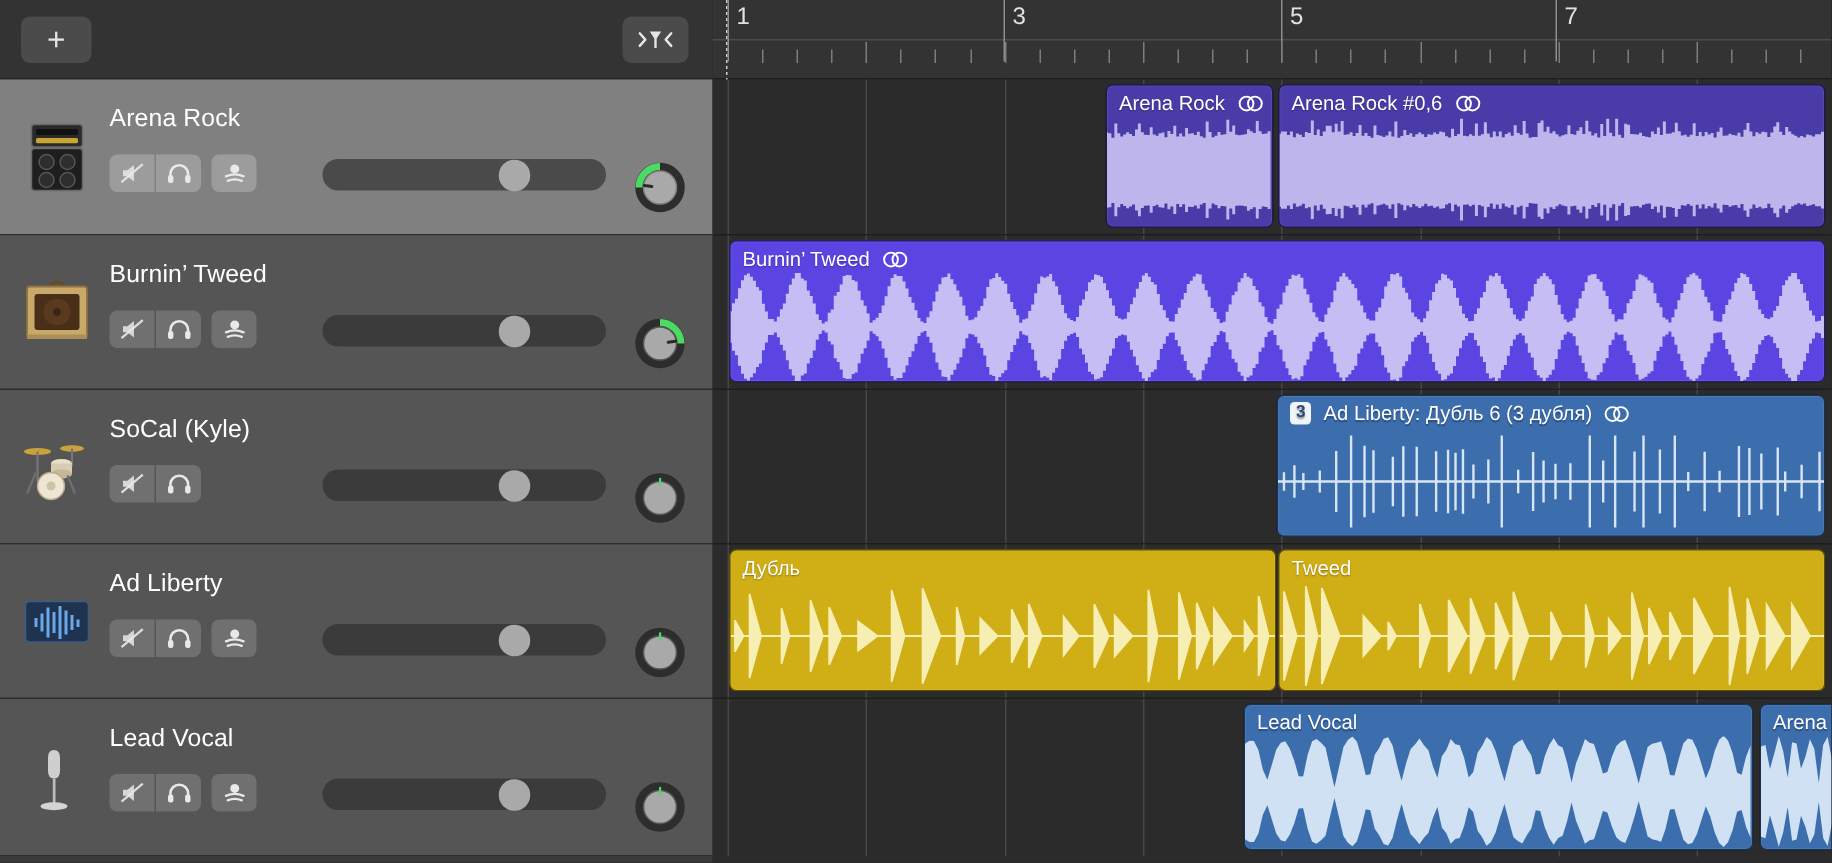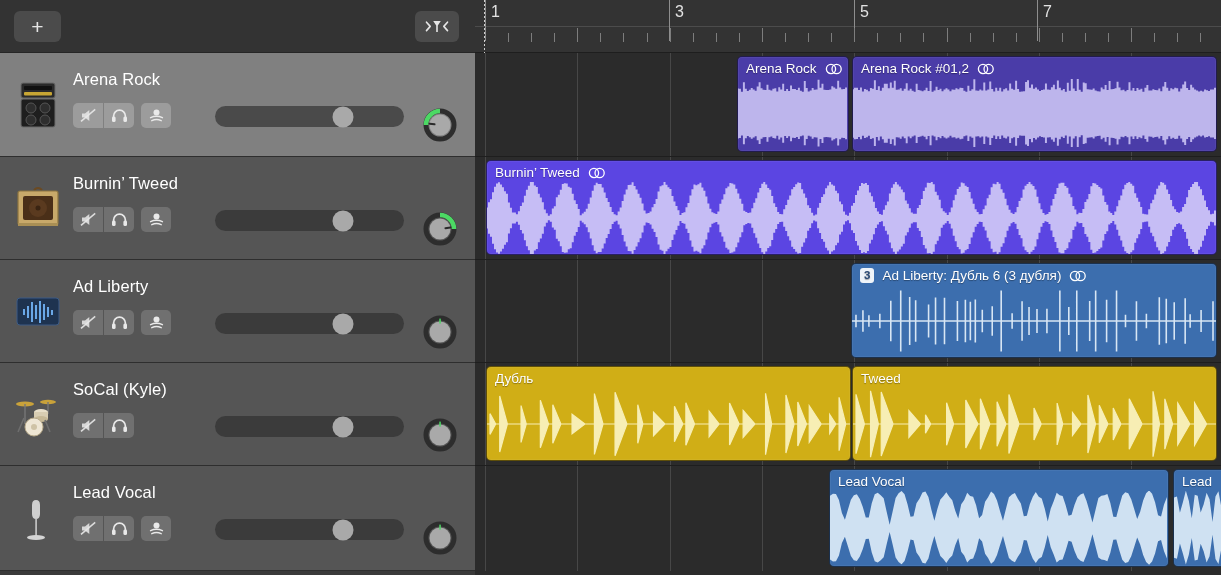--- a/index.html
+++ b/index.html
@@ -194,20 +194,59 @@
             </div>
           </div>
           <div class="vol">
             <div class="knob" style="left: 127.6px;"></div>
           </div>
           <div class="pan"><svg width="38" height="38" viewBox="0 0 38 38">
     <circle cx="19" cy="19" r="14" fill="none" stroke="#2d2d2d" stroke-width="5"></circle>
     <path d="M18.999999999999996 5 A14 14 0 0 1 33 18.999999999999996" fill="none" stroke="#4CD964" stroke-width="4.6" stroke-linecap="butt"></path>
     <circle cx="19" cy="19" r="10.5" fill="#a9a9a9"></circle>
     <line x1="24.446474378078637" y1="18.234547944719637" x2="29.39781472178649" y2="17.53868243991931" stroke="#2a2a2a" stroke-width="2" stroke-linecap="round"></line>
+  </svg></div>
+        </div>
+        <div class="track-row" style="height: 103px;">
+          <div class="thumb"><svg viewBox="0 0 52 52" width="52" height="52">
+              <ellipse cx="13" cy="16" rx="9" ry="2.4" fill="#c9a23a"></ellipse>
+         <ellipse cx="36" cy="14" rx="8" ry="2.2" fill="#c9a23a"></ellipse>
+         <rect x="12.3" y="16" width="1.4" height="20" fill="#777"></rect>
+         <rect x="35.3" y="14" width="1.4" height="12" fill="#777"></rect>
+         <ellipse cx="29" cy="24" rx="7" ry="3" fill="#e8dfc9"></ellipse>
+         <rect x="22" y="24" width="14" height="7" fill="#d8cdb2"></rect>
+         <ellipse cx="29" cy="31" rx="7" ry="3" fill="#c6b896"></ellipse>
+         <circle cx="22" cy="39" r="9" fill="#eee6d4" stroke="#b9ab8b" stroke-width="1"></circle>
+         <circle cx="22" cy="39" r="3" fill="#cfc3a6"></circle>
+         <path d="M6 44 L12 30 M38 44 L33 32" stroke="#6e6e6e" stroke-width="1.6"></path>
+            </svg></div>
+          <div class="tname">SoCal (Kyle)</div>
+          <div class="btn-group">
+            <div class="ctl mute">
+              <svg width="17" height="15" viewBox="0 0 17 15">
+    <path d="M2 5.5 H5 L9.3 2 V13 L5 9.5 H2 Z" fill="currentColor" opacity=".85"></path>
+    <path d="M1 13.4 L15.2 1.4" stroke="currentColor" stroke-width="1.5" opacity=".9"></path>
+  </svg>
+            </div>
+            <div class="ctl solo">
+              <svg width="17" height="15" viewBox="0 0 17 15">
+    <path d="M2.6 10 V8 a5.9 5.9 0 0 1 11.8 0 V10" fill="none" stroke="currentColor" stroke-width="1.7"></path>
+    <rect x="1" y="8.6" width="3.6" height="5.4" rx="1.5" fill="currentColor"></rect>
+    <rect x="12.4" y="8.6" width="3.6" height="5.4" rx="1.5" fill="currentColor"></rect>
+  </svg>
+            </div>
+          </div>
+          <div class="vol">
+            <div class="knob" style="left: 127.6px;"></div>
+          </div>
+          <div class="pan"><svg width="38" height="38" viewBox="0 0 38 38">
+    <circle cx="19" cy="19" r="14" fill="none" stroke="#2d2d2d" stroke-width="5"></circle>
+
+    <circle cx="19" cy="19" r="10.5" fill="#a9a9a9"></circle>
+    <rect x="18.3" y="5.6" width="1.5" height="5" fill="#4CD964"></rect>
   </svg></div>
         </div>
         <div class="track-row" style="height: 103px;">
           <div class="thumb"><svg viewBox="0 0 52 52" width="52" height="52">
               <rect x="5" y="13" width="42" height="27" rx="3" fill="#1e3350" stroke="#3c5b85" stroke-width="1"></rect>
          <g fill="#6aa8e8">
            <rect x="11" y="24" width="2" height="6"></rect>
                 <rect x="15" y="21" width="2" height="12"></rect>
            <rect x="19" y="17" width="2" height="20"></rect>
                 <rect x="23" y="20" width="2" height="14"></rect>
@@ -230,59 +269,20 @@
     <path d="M2.6 10 V8 a5.9 5.9 0 0 1 11.8 0 V10" fill="none" stroke="currentColor" stroke-width="1.7"></path>
     <rect x="1" y="8.6" width="3.6" height="5.4" rx="1.5" fill="currentColor"></rect>
     <rect x="12.4" y="8.6" width="3.6" height="5.4" rx="1.5" fill="currentColor"></rect>
   </svg>
             </div>
             <div class="ctl rec">
               <svg width="17" height="15" viewBox="0 0 17 15">
     <circle cx="8.5" cy="4.6" r="3" fill="currentColor"></circle>
     <path d="M2.6 9.6 q5.9 -2.6 11.8 0" fill="none" stroke="currentColor" stroke-width="1.5" stroke-linecap="round"></path>
     <path d="M3.8 12.6 q4.7 -2.1 9.4 0" fill="none" stroke="currentColor" stroke-width="1.5" stroke-linecap="round"></path>
-  </svg>
-            </div>
-          </div>
-          <div class="vol">
-            <div class="knob" style="left: 127.6px;"></div>
-          </div>
-          <div class="pan"><svg width="38" height="38" viewBox="0 0 38 38">
-    <circle cx="19" cy="19" r="14" fill="none" stroke="#2d2d2d" stroke-width="5"></circle>
-
-    <circle cx="19" cy="19" r="10.5" fill="#a9a9a9"></circle>
-    <rect x="18.3" y="5.6" width="1.5" height="5" fill="#4CD964"></rect>
-  </svg></div>
-        </div>
-        <div class="track-row" style="height: 103px;">
-          <div class="thumb"><svg viewBox="0 0 52 52" width="52" height="52">
-              <ellipse cx="13" cy="16" rx="9" ry="2.4" fill="#c9a23a"></ellipse>
-         <ellipse cx="36" cy="14" rx="8" ry="2.2" fill="#c9a23a"></ellipse>
-         <rect x="12.3" y="16" width="1.4" height="20" fill="#777"></rect>
-         <rect x="35.3" y="14" width="1.4" height="12" fill="#777"></rect>
-         <ellipse cx="29" cy="24" rx="7" ry="3" fill="#e8dfc9"></ellipse>
-         <rect x="22" y="24" width="14" height="7" fill="#d8cdb2"></rect>
-         <ellipse cx="29" cy="31" rx="7" ry="3" fill="#c6b896"></ellipse>
-         <circle cx="22" cy="39" r="9" fill="#eee6d4" stroke="#b9ab8b" stroke-width="1"></circle>
-         <circle cx="22" cy="39" r="3" fill="#cfc3a6"></circle>
-         <path d="M6 44 L12 30 M38 44 L33 32" stroke="#6e6e6e" stroke-width="1.6"></path>
-            </svg></div>
-          <div class="tname">SoCal (Kyle)</div>
-          <div class="btn-group">
-            <div class="ctl mute">
-              <svg width="17" height="15" viewBox="0 0 17 15">
-    <path d="M2 5.5 H5 L9.3 2 V13 L5 9.5 H2 Z" fill="currentColor" opacity=".85"></path>
-    <path d="M1 13.4 L15.2 1.4" stroke="currentColor" stroke-width="1.5" opacity=".9"></path>
-  </svg>
-            </div>
-            <div class="ctl solo">
-              <svg width="17" height="15" viewBox="0 0 17 15">
-    <path d="M2.6 10 V8 a5.9 5.9 0 0 1 11.8 0 V10" fill="none" stroke="currentColor" stroke-width="1.7"></path>
-    <rect x="1" y="8.6" width="3.6" height="5.4" rx="1.5" fill="currentColor"></rect>
-    <rect x="12.4" y="8.6" width="3.6" height="5.4" rx="1.5" fill="currentColor"></rect>
   </svg>
             </div>
           </div>
           <div class="vol">
             <div class="knob" style="left: 127.6px;"></div>
           </div>
           <div class="pan"><svg width="38" height="38" viewBox="0 0 38 38">
     <circle cx="19" cy="19" r="14" fill="none" stroke="#2d2d2d" stroke-width="5"></circle>
 
     <circle cx="19" cy="19" r="10.5" fill="#a9a9a9"></circle>
@@ -398,21 +398,21 @@
               </span>
             </div>
             <div class="wave">
               <svg preserveAspectRatio="none" viewBox="0 0 112 75">
                 <path d="M0 10.671622919035144 L0 62.18210691448767 M2 11.138177523971535 L2 61.75287667794619 M4 14.169866733136587 L4 58.96372260551434 M6 4.375786225427873 L6 67.97427667260635 M8 11.097881979192607 L8 61.7899485791428 M10 13.421468085958622 L10 59.65224936091807 M12 11.99755250418093 L12 60.962251696153544 M14 10.371643339516595 L14 62.45808812764473 M16 11.693439046503045 L16 61.2420360772172 M18 13.087187572033145 L18 59.95978743372951 M20 8.641648919263393 L20 64.04968299427767 M22 4.43524522689404 L22 67.91957439125748 M24 10.425755142001435 L24 62.40830526935868 M26 12.173123433371074 L26 60.80072644129861 M28 12.4053354797652 L28 60.58709135861602 M30 6.980848945328038 L30 65.5776189702982 M32 11.979862315231003 L32 60.978526669987474 M34 12.922740143956617 L34 60.11107906755991 M36 11.138449513586238 L36 61.75262644750066 M38 10.62736198073253 L38 62.22282697772607 M40 13.901424346142448 L40 59.21068960154895 M42 9.52372226247098 L42 63.2381755185267 M44 11.71833793097176 L44 61.21912910350598 M46 6.034803717979226 L46 66.44798057945911 M48 13.424628193373792 L48 59.64934206209611 M50 11.315269243670627 L50 61.589952295823025 M52 13.340165639994666 L52 59.72704761120491 M54 7.605103998910636 L54 65.00330432100222 M56 11.424583523883484 L56 61.489383158027195 M58 11.17442268377636 L58 61.719531130925745 M60 12.313263558084145 L60 60.671797526562585 M62 10.098377439659092 L62 62.70949275551364 M64 13.109033993678167 L64 59.93968872581608 M66 14.14890932443086 L66 58.983003421523605 M68 3.124305584351532 L68 69.12563886239658 M70 10.215149189229123 L70 62.60206274590921 M72 13.82447577919811 L72 59.28148228313774 M74 12.79593971860595 L74 60.22773545888253 M76 10.311943512351718 L76 62.51301196863642 M78 12.09310505934991 L78 60.87434334539809 M80 11.873851291718893 L80 61.07605681161862 M82 1.889469519664999 L82 70.2616880419082 M84 10.145029181730933 L84 62.666573152807544 M86 5.797323703591246 L86 66.66646219269606 M88 12.16352917382028 L88 60.80955316008534 M90 12.45037573599257 L90 60.54565432288683 M92 12.203712876769714 L92 60.77258415337187 M94 11.79649755929131 L94 61.147222245452 M96 8.39905759412795 L96 64.27286701340229 M98 9.777637886116281 L98 63.00457314477302 M100 10.999149624374695 L100 61.880782345575284 M102 2.7480789748951793 L102 69.47176734309645 M104 9.751839838223532 L104 63.02830734883435 M106 11.633828337304294 L106 61.29687792968005 M108 11.273055291851051 L108 61.62878913149703 M110 9.827910603024065 L110 62.95832224521786 " stroke="#BDB5EC" stroke-width="2" fill="none"></path>
               </svg>
             </div>
           </div>
           <div class="region" style="left: 377px; width: 365px; background: rgb(74, 60, 168);">
             <div class="rname">
-              <span>Arena Rock #01,2</span>
+              <span>Arena Rock #0,6</span>
               <span style="display: inline-flex;">
                 <svg class="stereo-icon" viewBox="0 0 20 12">
     <circle cx="7" cy="6" r="4.6" fill="none" stroke="#ffffff" stroke-width="1.3"></circle>
     <circle cx="12.6" cy="6" r="4.6" fill="none" stroke="#ffffff" stroke-width="1.3"></circle>
   </svg>
               </span>
             </div>
             <div class="wave">
               <svg preserveAspectRatio="none" viewBox="0 0 365 75">
                 <path d="M0 11.488781377323903 L0 61.430321132862005 M2 9.968162580044009 L2 62.82929042635951 M4 10.016096766921692 L4 62.78519097443204 M6 12.280737592256628 L6 60.7017214151239 M8 9.858310576644726 L8 62.930354269486855 M10 13.885359266772866 L10 59.22546947456897 M12 11.35530924727209 L12 61.553115492509676 M14 12.142367000458762 L14 60.82902235957794 M16 13.63424396887422 L16 59.456495548635715 M18 10.238341172458604 L18 62.58072612133809 M20 11.039595049107447 L20 61.84357255482115 M22 2.386661532393191 L22 69.80427139019827 M24 12.34036001516506 L24 60.646868786048145 M26 8.58059678884456 L26 64.105850954263 M28 13.024606861174107 L28 60.01736168771983 M30 9.902666310081258 L30 62.889546994725244 M32 5.924442430143245 L32 66.54951296426822 M34 6.002770898805469 L34 66.47745077309897 M36 10.467185205663558 L36 62.370189610789524 M38 4.565289929159917 L38 67.79993326517288 M40 9.894186925375834 L40 62.897348028654235 M42 2.8155948492349125 L42 69.40965273870388 M44 12.125629737507555 L44 60.844420641493045 M46 11.841052991570905 L46 61.106231247754764 M48 10.500259152031504 L48 62.33976158013102 M50 12.990492634708062 L50 60.04874677606858 M52 10.98934148694389 L52 61.88980583201162 M54 5.473026970925275 L54 66.96481518674875 M56 12.885007161763497 L56 60.145793411177586 M58 10.972588765667751 L58 61.90521833558567 M60 13.030926274484958 L60 60.01154782747384 M62 14.129484277451411 L62 59.000874464744705 M64 5.794032854726542 L64 66.66948977365158 M66 12.354916205280464 L66 60.63347709114197 M68 12.84952913573943 L68 60.17843319511972 M70 13.68315117736347 L70 59.41150091682561 M72 12.62405486649368 L72 60.385869522825814 M74 9.905560764600523 L74 62.88688409656752 M76 13.35278407135047 L76 59.71543865435757 M78 3.143001649877988 L78 69.10843848211225 M80 14.132378428126685 L80 58.99821184612345 M82 12.968305074842647 L82 60.06915933114477 M84 8.864713733957615 L84 63.844463364758994 M86 12.319181711878631 L86 60.666352825071655 M88 11.097592345671728 L88 61.79021504198201 M90 13.519832032034174 L90 59.56175453052856 M92 11.879658243851736 L92 61.070714415656404 M94 10.593715392169543 L94 62.253781839204024 M96 11.815240635245573 L96 61.129978615574075 M98 13.72930612822529 L98 59.36903836203274 M100 11.815939445514232 L100 61.12933571012691 M102 12.11018893180881 L102 60.8586261827359 M104 10.607370041543618 L104 62.24121956177987 M106 11.559689716959838 L106 61.365085460396955 M108 9.901002203696407 L108 62.891077972599305 M110 10.366552189341746 L110 62.462771985805595 M112 13.143231239751913 L112 59.908227259428244 M114 14.056958975968882 L114 59.06759774210863 M116 8.033637234417256 L116 64.60905374433612 M118 13.069456198601983 L118 59.97610029728618 M120 11.672267023881432 L120 61.26151433802909 M122 1.2634861658443697 L122 70.83759272742319 M124 12.879181790398434 L124 60.15115275283344 M126 13.192170190508477 L126 59.863203424732205 M128 11.845881121815186 L128 61.10178936793003 M130 12.890939605655149 L130 60.14033556279726 M132 4.530127414211165 L132 67.83228277892573 M134 12.818355276715014 L134 60.207113145422184 M136 11.773588263080452 L136 61.16829879796599 M138 3.5707693745498617 L138 68.71489217541412 M140 11.304805342806503 L140 61.599579084618014 M142 13.945947417989373 L142 59.16972837544978 M144 10.009795250021853 L144 62.7909883699799 M146 13.12056382955052 L146 59.92908127681352 M148 10.014266117359512 L148 62.786875172029255 M150 13.93359273369424 L150 59.1810946850013 M152 11.583146464079622 L152 61.34350525304675 M154 10.611062450101599 L154 62.237822545906525 M156 12.838582139695063 L156 60.18850443148054 M158 5.646708968037274 L158 66.80502774940571 M160 11.042325309477746 L160 61.84106071528048 M162 12.164739863248546 L162 60.808439325811335 M164 2.7116269099060446 L164 69.50530324288644 M166 11.335536752594635 L166 61.57130618761293 M168 14.156719910795804 L168 58.97581768206786 M170 13.777355142985467 L170 59.324833268453375 M172 13.677887873374857 L172 59.41634315649513 M174 4.061735529627192 L174 68.26320331274299 M176 2.3994658796000294 L176 69.79249139076796 M178 10.063407432404347 L178 62.741665162188 M180 6.62148625619011 L180 65.9082326443051 M182 11.134824629640207 L182 61.75596134073101 M184 9.698558765638158 L184 63.0773259356129 M186 11.842239376099318 L186 61.105139773988626 M188 13.295026526553556 L188 59.76857559557073 M190 12.431671489728615 L190 60.56286222944968 M192 11.882422467693686 L192 61.06817132972181 M194 5.608135049405973 L194 66.8405157545465 M196 11.722420475212857 L196 61.21537316280417 M198 12.118835206492804 L198 60.85067161002662 M200 9.476438672631044 L200 63.28167642117944 M202 7.022860882803794 L202 65.53896798782051 M204 11.65334283595439 L204 61.27892459092196 M206 2.6521482879761606 L206 69.56002357506193 M208 9.903033026203047 L208 62.88920961589319 M210 12.65417766419705 L210 60.358156548938716 M212 11.184883016045205 L212 61.709907625238415 M214 13.999744234839458 L214 59.120235303947695 M216 4.848232842050493 L216 67.53962578531355 M218 13.016877616988495 L218 60.024472592370586 M220 1.125 L220 70.965 M222 10.739165649516508 L222 62.11996760244482 M224 13.263828823110089 L224 59.79727748273872 M226 1.125 L226 70.965 M228 12.164647569064982 L228 60.808524236460215 M230 14.197391107329167 L230 58.938400181257165 M232 4.600168721401133 L232 67.76784477631097 M234 5.344422894646414 L234 67.0831309369253 M236 11.582074409234338 L236 61.34449154350441 M238 11.869357600458898 L238 61.08019100757782 M240 12.016212160815485 L240 60.94508481204976 M242 10.8115136444103 L242 62.053407447142526 M244 12.941614409792237 L244 60.09371474299114 M246 13.601254717446864 L246 59.486845659948884 M248 13.797059231903404 L248 59.30670550664887 M250 9.85212880151812 L250 62.93604150260333 M252 11.56149034097325 L252 61.36342888630461 M254 7.173604675044768 L254 65.40028369895882 M256 12.350406176643446 L256 60.63762631748803 M258 3.161358229466714 L258 69.09155042889063 M260 11.440486979205161 L260 61.474751979131256 M262 11.328233224223368 L262 61.5780254337145 M264 10.475498676882125 L264 62.36254121726844 M266 3.9492889170069247 L266 68.36665419635364 M268 9.749634969688486 L268 63.03033582788659 M270 12.5866585560143 L270 60.42027412846684 M272 12.18098162161186 L272 60.79349690811709 M274 13.496966502978466 L274 59.58279081725981 M276 12.211977840866894 L276 60.764980386402456 M278 4.290469160594512 L278 68.05276837225306 M280 12.93333469668869 L280 60.10133207904641 M282 10.210413851891644 L282 62.606419256259684 M284 13.24299148935825 L284 59.81644782979041 M286 10.224712864262983 L286 62.59326416487806 M288 12.01650041656103 L288 60.94481961676385 M290 10.929250889690596 L290 61.94508918148465 M292 14.028616032446735 L292 59.09367325014901 M294 10.098783605732027 L294 62.70911908272653 M296 7.11628787429072 L296 65.45301515565254 M298 12.917755230213515 L298 60.115665188203565 M300 12.741274295607585 L300 60.27802764804102 M302 11.445241914479993 L302 61.47037743867841 M304 12.38423062604852 L304 60.60650782403536 M306 12.66726987529546 L306 60.34611171472818 M308 10.749600796785671 L308 62.110367266957184 M310 13.550359412678517 L310 59.53366934033576 M312 8.648415412812028 L312 64.04345782021294 M314 4.086506442865357 L314 68.24041407256388 M316 9.91790800576564 L316 62.87552463469561 M318 13.181131477584131 L318 59.8733590406226 M320 10.46443129365798 L320 62.37272320983466 M322 11.431393245002255 L322 61.48311821459792 M324 10.127988523221575 L324 62.682250558636156 M326 10.459135291865099 L326 62.37759553148411 M328 13.754207948455587 L328 59.34612868742086 M330 10.685382053023204 L330 62.169448511218654 M332 6.56674268189818 L332 65.95859673265367 M334 3.5632670667255297 L334 68.72179429861251 M336 10.183348955819383 L336 62.63131896064617 M338 12.345089414971884 L338 60.64251773822586 M340 6.903647839499172 L340 65.64864398766076 M342 9.85960113722831 L342 62.929166953749956 M344 11.880325816338882 L344 61.07010024896823 M346 12.846102066803724 L346 60.18158609854058 M348 13.960982381366197 L348 59.1558962091431 M350 13.050785023660865 L350 59.993277778232006 M352 13.926976977149025 L352 59.18718118102289 M354 11.919098031939939 L354 61.03442981061526 M356 12.49535063537769 L356 60.50427741545253 M358 13.336225742124956 L358 59.73067231724504 M360 11.870305233285762 L360 61.0793191853771 M362 11.844456729479134 L362 61.10309980887919 M364 10.102672894718125 L364 62.70554093685932 " stroke="#BDB5EC" stroke-width="2" fill="none"></path>
@@ -525,21 +525,21 @@
               <span>Lead Vocal</span>
             </div>
             <div class="wave">
               <svg preserveAspectRatio="none" viewBox="0 0 340 76">
                 <path d="M0 38 L0 4.888720951072237 L3 2.895094590642266 L6 2.999934555505561 L9 9.087947204170558 L12 22.415413833166802 L15 29.145840905075925 L18 19.034095063770682 L21 8.787548612997405 L24 4.1898813180770915 L27 3.263093474208148 L30 8.177404394604952 L33 16.150933508544604 L36 26.85994350927563 L39 26.94251157468422 L42 12.343716377408931 L45 3.181644979638193 L48 1.6624841553978271 L51 4.251547011734196 L54 7.36774347878481 L57 21.07439705088318 L60 34.20643853324885 L63 20.828119257637876 L66 7.160161040429152 L69 2.3651380367855666 L72 -0.021288623645624227 L75 3.4101255289124097 L78 13.455133545405559 L81 26.189714944156513 L84 25.580588033466896 L87 12.373084609859898 L90 7.808215140741446 L93 1.5478825411767332 L96 0.5399852744999336 L99 6.015739824388934 L102 19.062901724116433 L105 30.118910987263668 L108 18.271987421994304 L111 8.538152404951393 L114 5.363628633543662 L117 1.2904065503595632 L120 5.911456655315341 L123 9.326083949776162 L126 20.129681362144186 L129 27.92041786839441 L132 13.317325657767118 L135 9.167342370675026 L138 1.6546718520527293 L141 5.152790915618105 L144 5.9079949837584 L147 14.496493636159762 L150 27.69847741970068 L153 24.22357648043475 L156 11.003093535999287 L159 6.401599865574585 L162 0.39599745760690297 L165 2.9524595592015856 L168 9.641622925040807 L171 20.221406577690683 L174 30.061659146033694 L177 17.915603898288026 L180 6.423539445073857 L183 3.667811625904058 L186 1.9446867307486926 L189 7.8580802872279385 L192 12.626471448960267 L195 25.638166488340392 L198 25.09048480976169 L201 13.426574954469388 L204 5.751478366415313 L207 1.067830005408048 L210 5.842253158790221 L213 7.4948348475916085 L216 17.74433090355179 L219 31.01336074054247 L222 18.095735346733125 L225 10.274244149726435 L228 1.6585835138760885 L231 4.27243814121816 L234 5.01932368295153 L237 14.307367984752648 L240 24.991473305240774 L243 23.972530571634437 L246 13.926606536887451 L249 6.4089978322360714 L252 3.4766137265953816 L255 2.25344652928527 L258 9.892437033005475 L261 20.225785982465098 L264 31.9816061254633 L267 19.447716402351432 L270 7.034825519857971 L273 4.904798254733841 L276 4.271502386151155 L279 3.1398218438060397 L282 12.185962805596649 L285 26.020448444028048 L288 26.39363883509049 L291 14.87596357393748 L294 4.616234329551496 L297 1.324164091163162 L300 2.250778110059592 L303 8.458946882960252 L306 18.251370157604565 L309 28.313275276309028 L312 21.055563579776667 L315 9.70352860694048 L318 2.2025532110126775 L321 -0.6098338430983645 L324 2.891025931076392 L327 11.387693631546345 L330 24.51161879073593 L333 25.79240712971629 L336 13.757809633969146 L339 6.085132406615809 L339 68.31912421371499 L336 61.03008084772931 L333 49.597213226769526 L330 50.81396214880087 L327 63.28169105003097 L324 71.35352536547742 L321 74.67934215094346 L318 72.00757444953796 L315 64.88164782340654 L312 54.097214599212165 L309 47.202388487506425 L306 56.76119835027566 L303 66.06400046118776 L300 71.96176079544338 L297 72.84204411339499 L294 69.71457738692608 L291 59.96783460475939 L288 49.026043106664034 L285 49.38057397817335 L282 62.52333533468318 L279 71.11716924838426 L276 70.0420727331564 L273 69.44044165800285 L270 67.41691575613493 L267 55.62466941776614 L264 43.71747418080986 L261 54.88550331665816 L258 64.7021848186448 L255 71.95922579717899 L252 70.79721695973439 L249 68.01145205937573 L246 60.86972378995692 L243 51.326095956947285 L240 50.35810036002127 L237 60.50800041448498 L234 69.33164250119604 L231 70.04118376584275 L228 72.5243456618177 L225 64.33946805775989 L222 56.90905142060353 L219 44.63730729648465 L216 57.2428856416258 L213 66.97990689478797 L210 68.54985949914929 L207 73.08556149486236 L204 68.63609555190546 L201 61.344753793254085 L198 50.26403943072639 L195 49.74374183607662 L192 62.104852123487746 L189 66.63482372713347 L186 72.25254760578875 L183 70.61557895539114 L180 67.99763752717983 L177 57.08017629662638 L174 45.54142381126799 L171 54.88966375119385 L168 64.94045822121123 L165 71.29516341875849 L162 73.72380241527344 L159 68.01848012770414 L156 63.64706114080067 L153 51.08760234358699 L150 47.786446451284355 L147 60.32833104564823 L144 68.48740476542952 L141 69.2048486301628 L138 72.5280617405499 L135 65.39102474785872 L132 61.44854062512124 L129 47.57560302502531 L126 54.976802705963024 L123 65.24022024771264 L120 68.48411617745043 L117 72.87411377715841 L114 69.00455279813352 L111 65.98875521529618 L108 56.74161194910541 L105 45.48703456209952 L102 55.99024336208939 L99 68.3850471668305 L96 73.58701398922506 L93 72.6295115858821 L90 66.68219561629563 L87 62.3455696206331 L84 49.79844136820645 L81 49.21977080305131 L78 61.31762313186472 L75 70.86038074753321 L72 74.12022419246334 L69 71.85311886505372 L66 67.2978470115923 L63 54.31328670524402 L60 41.60388339341359 L57 54.07932280166098 L54 67.10064369515443 L51 70.0610303388525 L48 72.52064005237207 L45 71.0774372693437 L42 62.37346944146151 L39 48.50461400404999 L36 48.58305366618815 L33 58.75661316688263 L30 66.33146582512529 L27 71.00006119950226 L24 70.11961274782676 L21 65.75182881765247 L18 56.01760968941785 L15 46.411451140177874 L12 52.805356858491535 L9 65.46645015603796 L6 71.25006217226971 L3 71.34966013888985 L0 69.45571509648137 Z" fill="#CFE1F2"></path>
               </svg>
             </div>
           </div>
           <div class="region" style="left: 698px; width: 160px; background: rgb(60, 110, 174);">
             <div class="rname">
-              <span>Lead</span>
+              <span>Arena</span>
             </div>
             <div class="wave">
               <svg preserveAspectRatio="none" viewBox="0 0 160 76">
                 <path d="M0 38 L0 6.688394718683625 L3 5.698078351234024 L6 21.962118792071163 L9 11.300935337419656 L12 -0.37559062404414334 L15 9.98227474074622 L18 27.73464529450071 L21 3.816240250159545 L24 4.764583162387112 L27 21.66523094752115 L30 13.720227138890273 L33 1.8267340047516 L36 8.335717431952602 L39 31.361091388553042 L42 5.57526269051737 L45 0.21502406028941579 L48 16.656653826772725 L51 21.43356332750915 L54 2.234312409814706 L57 7.992585120237056 L60 29.2203097329544 L63 10.837635612738602 L66 4.66695340951852 L69 12.635799942813165 L72 24.245788973686764 L75 6.287379149313775 L78 2.9220331848278818 L81 26.413538076881945 L84 12.066402175295067 L87 0.9690763216539011 L90 14.094670950177907 L93 26.482398219575618 L96 6.457270155429203 L99 3.8315287573812 L102 23.574941306657255 L105 13.382277014755719 L108 1.9877757005314791 L111 11.927222124969543 L114 27.57166111191728 L117 4.508542906147085 L120 5.422444375298205 L123 18.701898801040542 L126 13.870280553639375 L129 -0.09819030275121321 L132 7.692114077483737 L135 28.909602016597763 L138 6.911666868576024 L141 3.1170561075108907 L144 16.494686819832296 L147 19.530036678760514 L150 3.081752049904587 L153 9.505820377029956 L156 26.91658022391365 L159 8.822807164033179 L159 65.71833319416848 L156 48.52924878728203 L153 65.06947064182154 L150 71.17233555259064 L147 55.546465155177515 L144 58.43004752115932 L141 71.13879669786465 L138 67.53391647485277 L135 46.635878084232125 L132 66.79249162639044 L129 74.19328078761365 L126 60.92323347404259 L123 56.333196139011484 L120 68.9486778434667 L117 69.81688423916026 L114 47.90692194367858 L111 62.76913898127893 L108 72.2116130844951 L105 61.386836835982066 L102 51.70380575867561 L99 70.46004768048786 L96 67.96559335234225 L93 48.94172169140316 L90 60.71006259733099 L87 73.17937749442879 L84 62.63691793346969 L81 49.00713882696215 L78 71.32406847441351 L75 68.1269898081519 L72 51.066500474997575 L69 62.09599005432749 L66 69.6663942609574 L63 63.80424616789833 L60 46.340705753693314 L57 66.50704413577479 L54 71.97740321067603 L51 53.73811483886631 L48 58.27617886456591 L45 73.89572714272505 L42 68.80350044400849 L39 44.30696318087461 L36 66.18106843964503 L33 72.36460269548598 L30 61.06578421805424 L27 53.51803059985491 L24 69.57364599573225 L21 70.47457176234843 L18 47.752086970224326 L15 64.6168389962911 L12 74.45681109284193 L9 63.36411142945133 L6 53.2359871475324 L3 68.68682556632768 L0 67.74602501725056 Z" fill="#CFE1F2"></path>
               </svg>
             </div>
           </div>
         </div>
       </div>
   </div>

